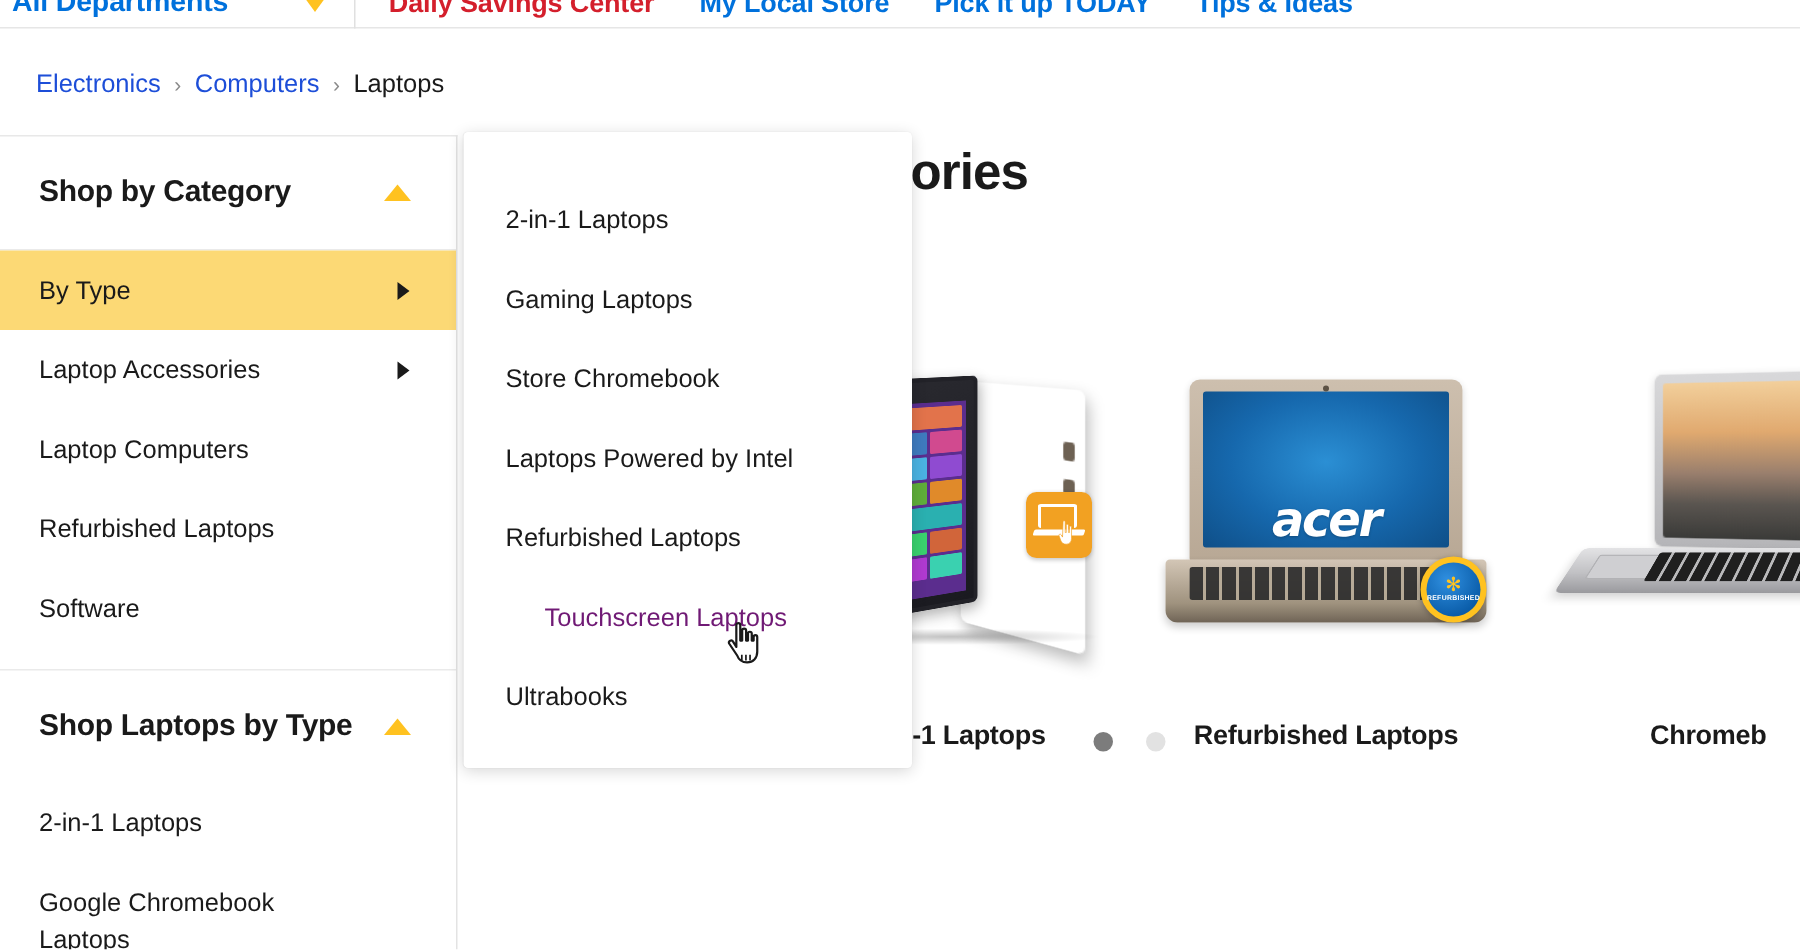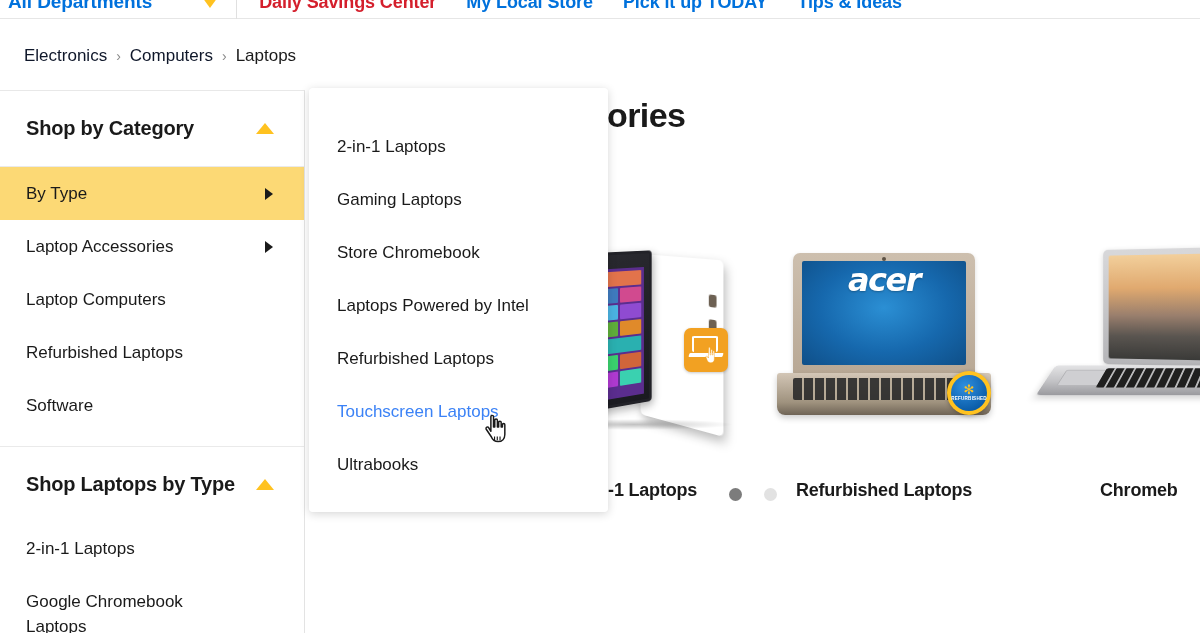--- a/index.html
+++ b/index.html
@@ -38,21 +38,21 @@
   .topnav-right { display: flex; align-items: center; height: 33px; padding-left: 22px; gap: 30px; }
   .topnav-link { font-size: 18px; font-weight: 600; color: #0071dc; white-space: nowrap; letter-spacing:-0.1px;}
   .topnav-link.red { color: #d41f2c; }
 
   
   .breadcrumb {
     position: absolute; left: 24px; top: 46px;
     display: flex; align-items: center; gap: 9px;
     font-size: 17px;
   }
-  .crumb-link { color: #0f172a; }
+  .crumb-link { color: #1d4ed8; }
   .crumb-sep { color: #8a8a8a; font-size: 14px; }
   .crumb-current { color: #1a1a1a; }
 
   
   .sidebar {
     position: absolute; left: 0; top: 90px;
     width: 305px; height: 543px;
     background: #ffffff;
     border-top: 1px solid #e8e8e8;
     border-right: 1px solid #e3e3e3;
@@ -104,21 +104,21 @@
     border-radius: 3px;
     box-shadow: 0 2px 10px rgba(0,0,0,0.16), 0 0 1px rgba(0,0,0,0.10);
     padding: 32px 0 0 0;
     z-index: 40;
   }
   .flyout-item {
     height: 53px; display: flex; align-items: center;
     padding: 0 28px; font-size: 17px; color: #1a1a1a;
     white-space: nowrap;
   }
-  .flyout-item.hovered { color: #3b82f6; }
+  .flyout-item.hovered { color: #701a75; margin-left: 26px; }
 
   .cursor-hand {
     position: absolute; left: 481px; top: 413px;
     width: 28px; height: 32px; z-index: 60; pointer-events: none;
   }
 
   
   .main {
     position: absolute; left: 306px; top: 88px;
     width: 894px; height: 545px;
@@ -198,21 +198,21 @@
     position:absolute; left: 16px; top: 0; width: 182px; height: 122px;
     background: linear-gradient(180deg,#cdbfae,#b8a895);
     border-radius: 7px 7px 3px 3px;
     padding: 8px 9px 10px 9px;
     box-shadow: 0 2px 5px rgba(0,0,0,.14);
   }
   .l2-display {
     width:100%; height:100%;
     background: radial-gradient(ellipse at 50% 45%, #2b8fd4 0%, #1668ad 55%, #0f4f88 100%);
     border-radius: 2px;
-    display:flex; align-items:flex-start; justify-content:center;
+    display:flex; align-items:flex-end; justify-content:center;
   }
   .acer-logo {
     color: #ffffff; font-size: 32px; font-weight: 700;
     font-style: italic; letter-spacing: -1.5px;
     font-family: "DejaVu Sans", sans-serif;
     text-shadow: 0 1px 2px rgba(0,0,0,.25);
   }
   .l2-cam { position:absolute; left: 50%; top: 4px; width:4px; height:4px; margin-left:-2px; background:#5c5144; border-radius:50%;}
   .l2-body {
     position:absolute; left: 0; top: 120px; width: 214px; height: 42px;

